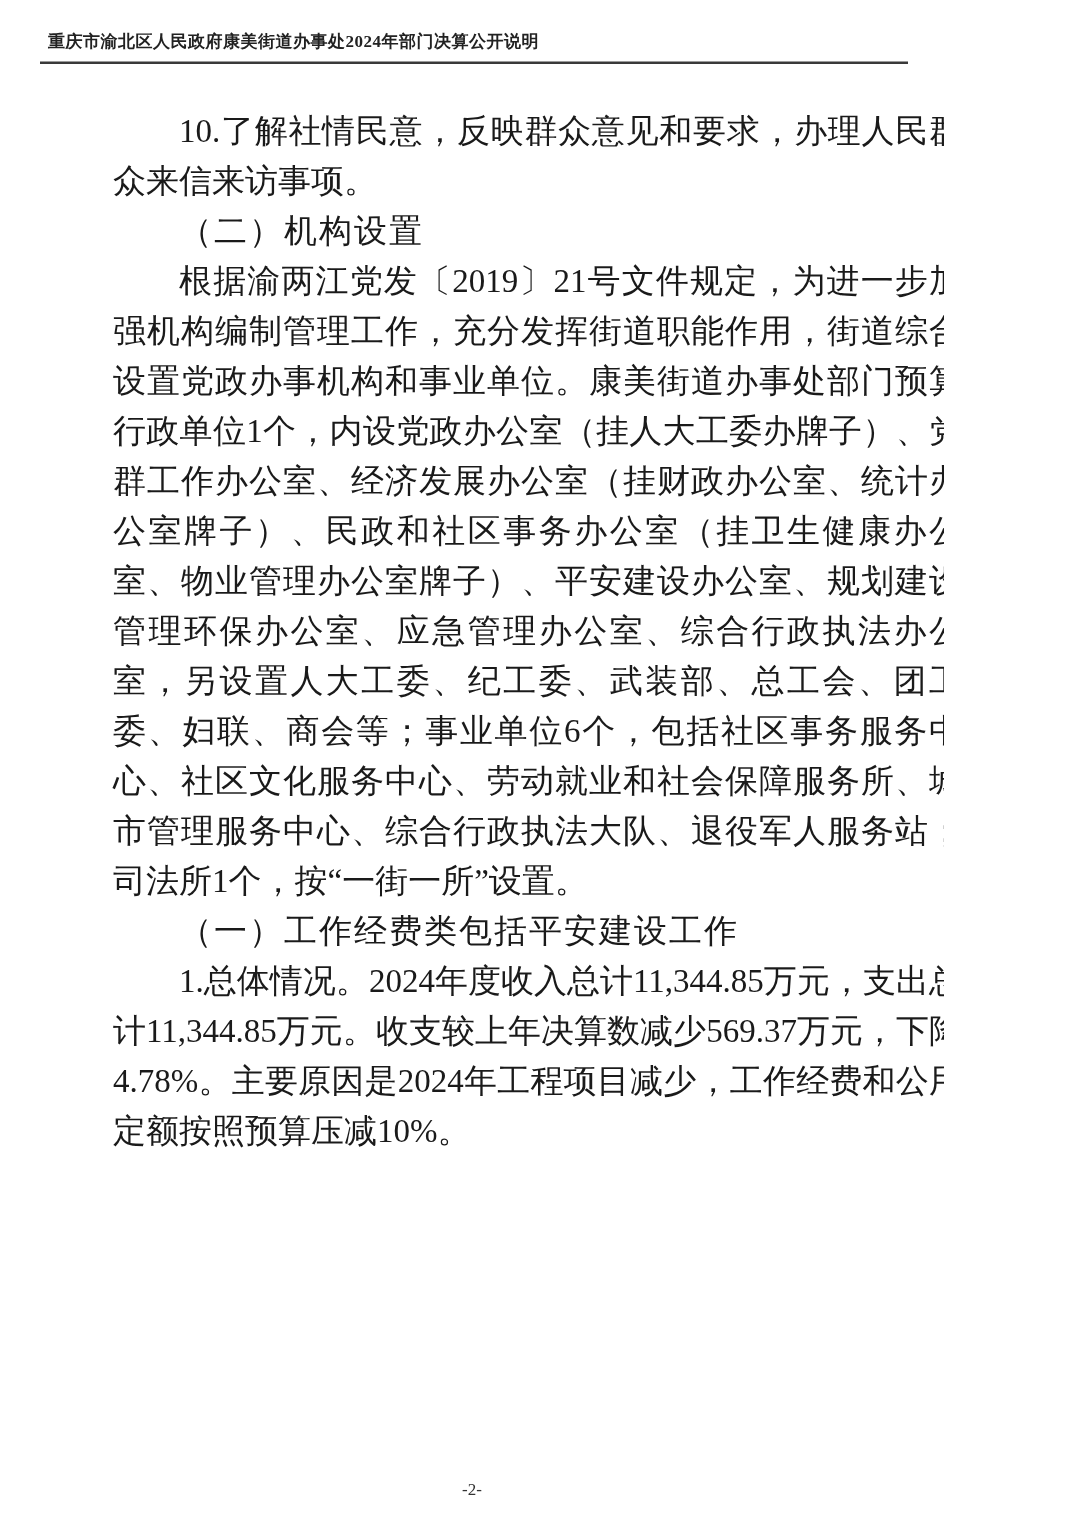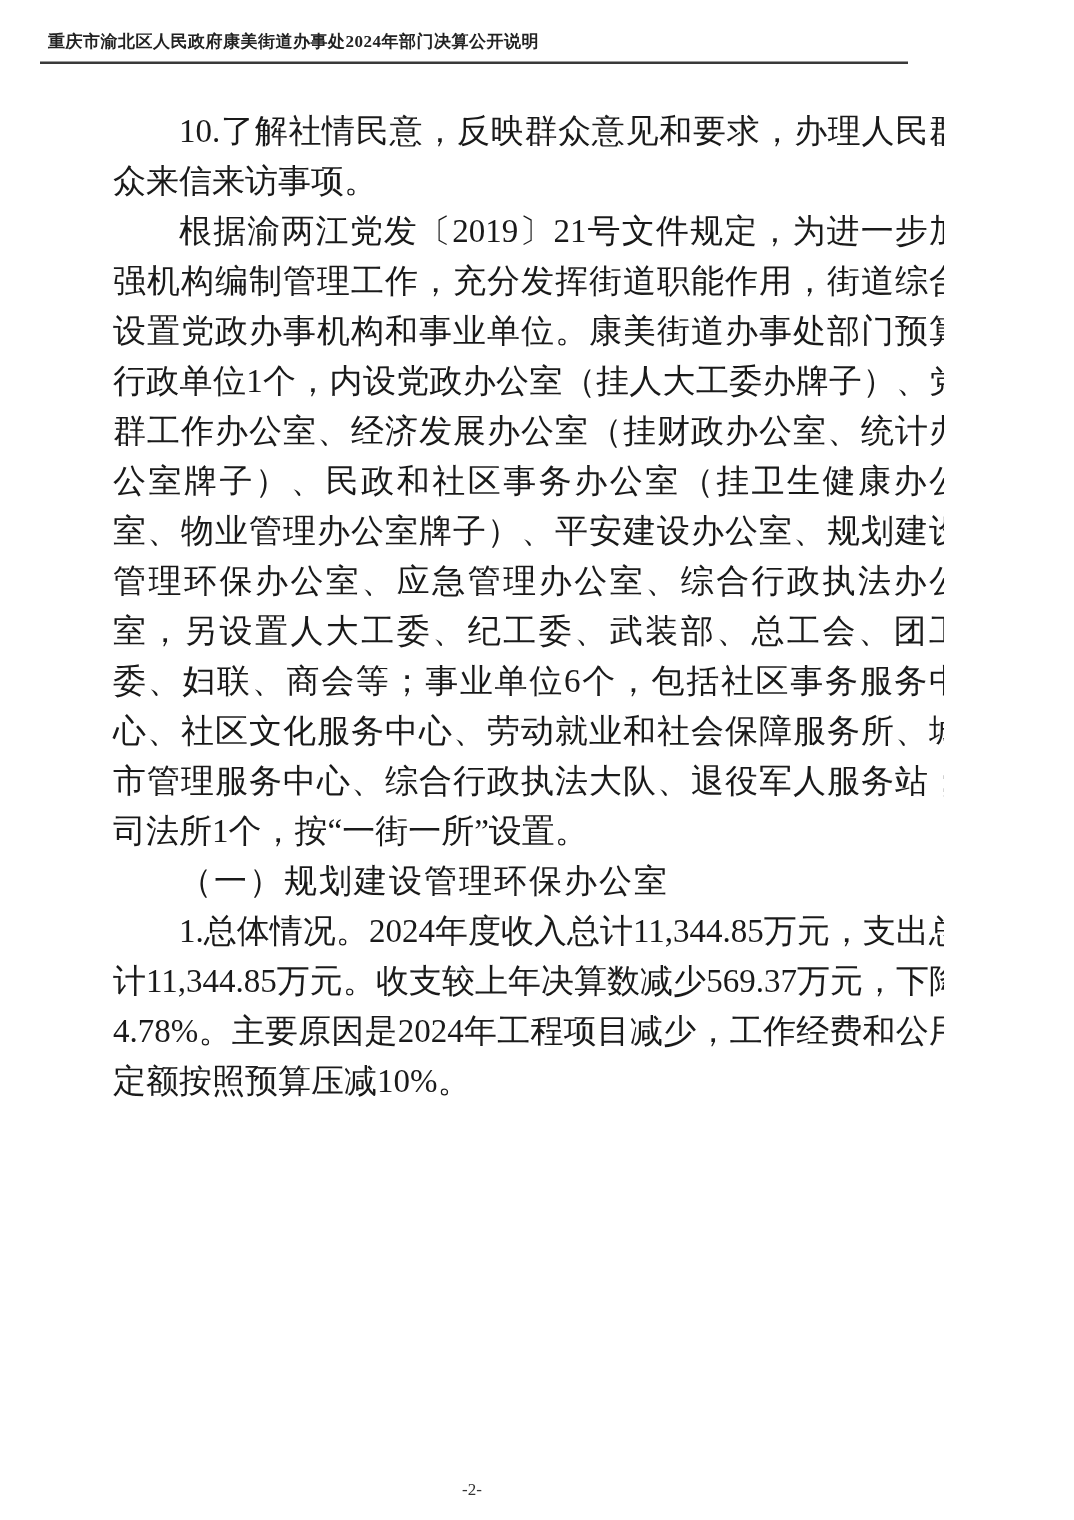--- a/index.html
+++ b/index.html
@@ -75,20 +75,21 @@
 
 <div class="page">
 
   <div class="doc-header">
     <div class="doc-header-title">重庆市渝北区人民政府康美街道办事处2024年部门决算公开说明</div>
     <div class="doc-header-rule"></div>
   </div>
 
   <div class="doc-body">
     <p class="body-text">10.了解社情民意，反映群众意见和要求，办理人民群众来信来访事项。</p>
+    <p class="heading-kai">（二）机构设置</p>
     <p class="body-text">根据渝两江党发〔2019〕21号文件规定，为进一步加强机构编制管理工作，充分发挥街道职能作用，街道综合设置党政办事机构和事业单位。康美街道办事处部门预算行政单位1个，内设党政办公室（挂人大工委办牌子）、党群工作办公室、经济发展办公室（挂财政办公室、统计办公室牌子）、民政和社区事务办公室（挂卫生健康办公室、物业管理办公室牌子）、平安建设办公室、规划建设管理环保办公室、应急管理办公室、综合行政执法办公室，另设置人大工委、纪工委、武装部、总工会、团工委、妇联、商会等；事业单位6个，包括社区事务服务中心、社区文化服务中心、劳动就业和社会保障服务所、城市管理服务中心、综合行政执法大队、退役军人服务站；司法所1个，按“一街一所”设置。</p>
-    <p class="heading-kai">（一）规划建设管理环保办公室</p>
+    <p class="heading-kai">（一）工作经费类包括平安建设工作</p>
     <p class="body-text">1.总体情况。2024年度收入总计11,344.85万元，支出总计11,344.85万元。收支较上年决算数减少569.37万元，下降4.78%。主要原因是2024年工程项目减少，工作经费和公用定额按照预算压减10%。</p>
   </div>
 
   <div class="doc-footer">-2-</div>
 
 </div>
 
 </body></html>

